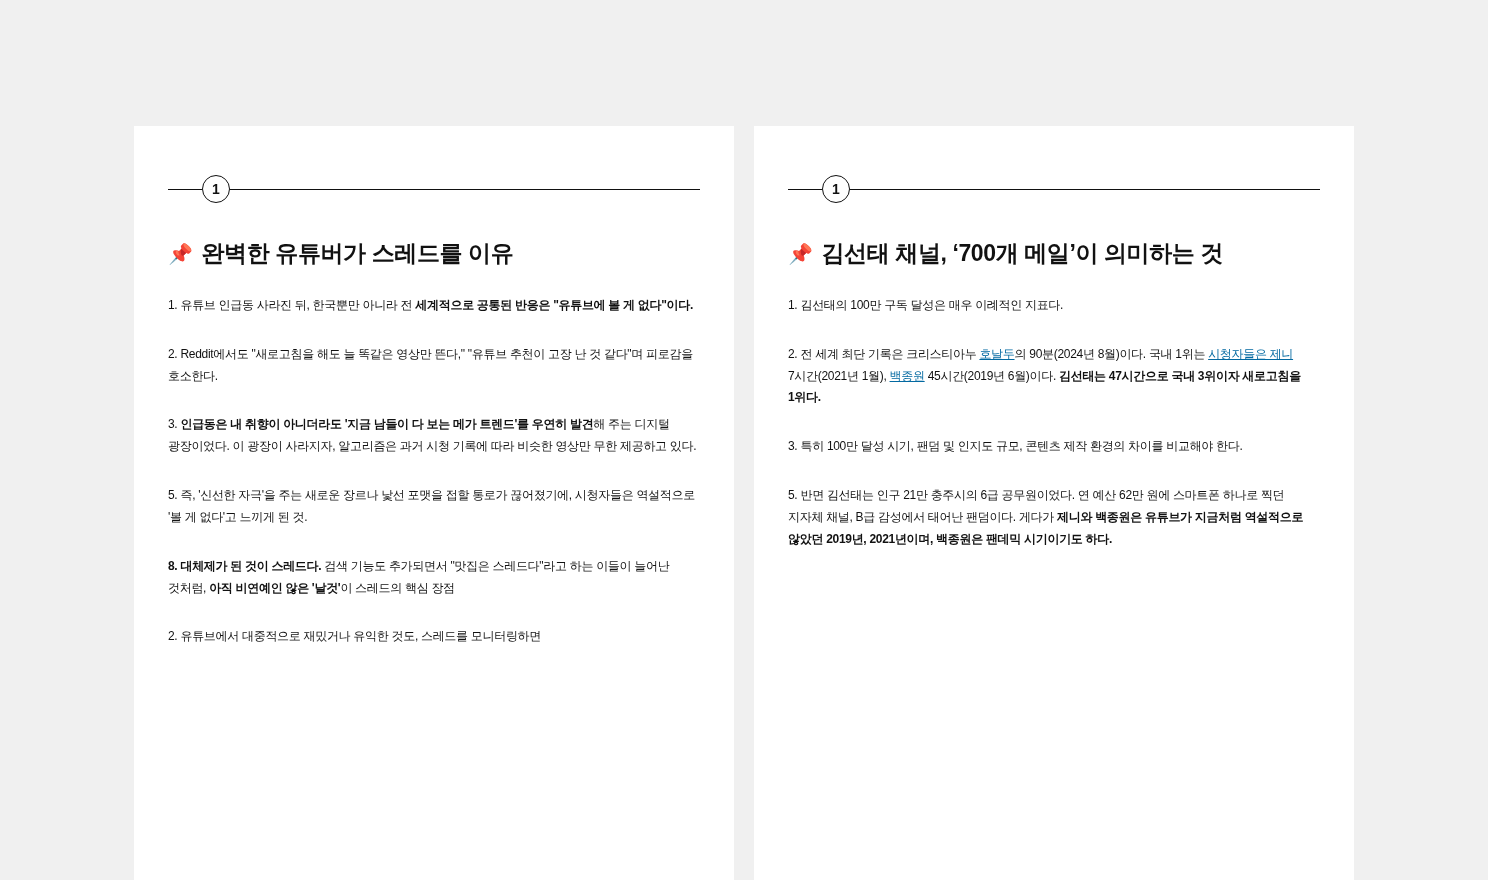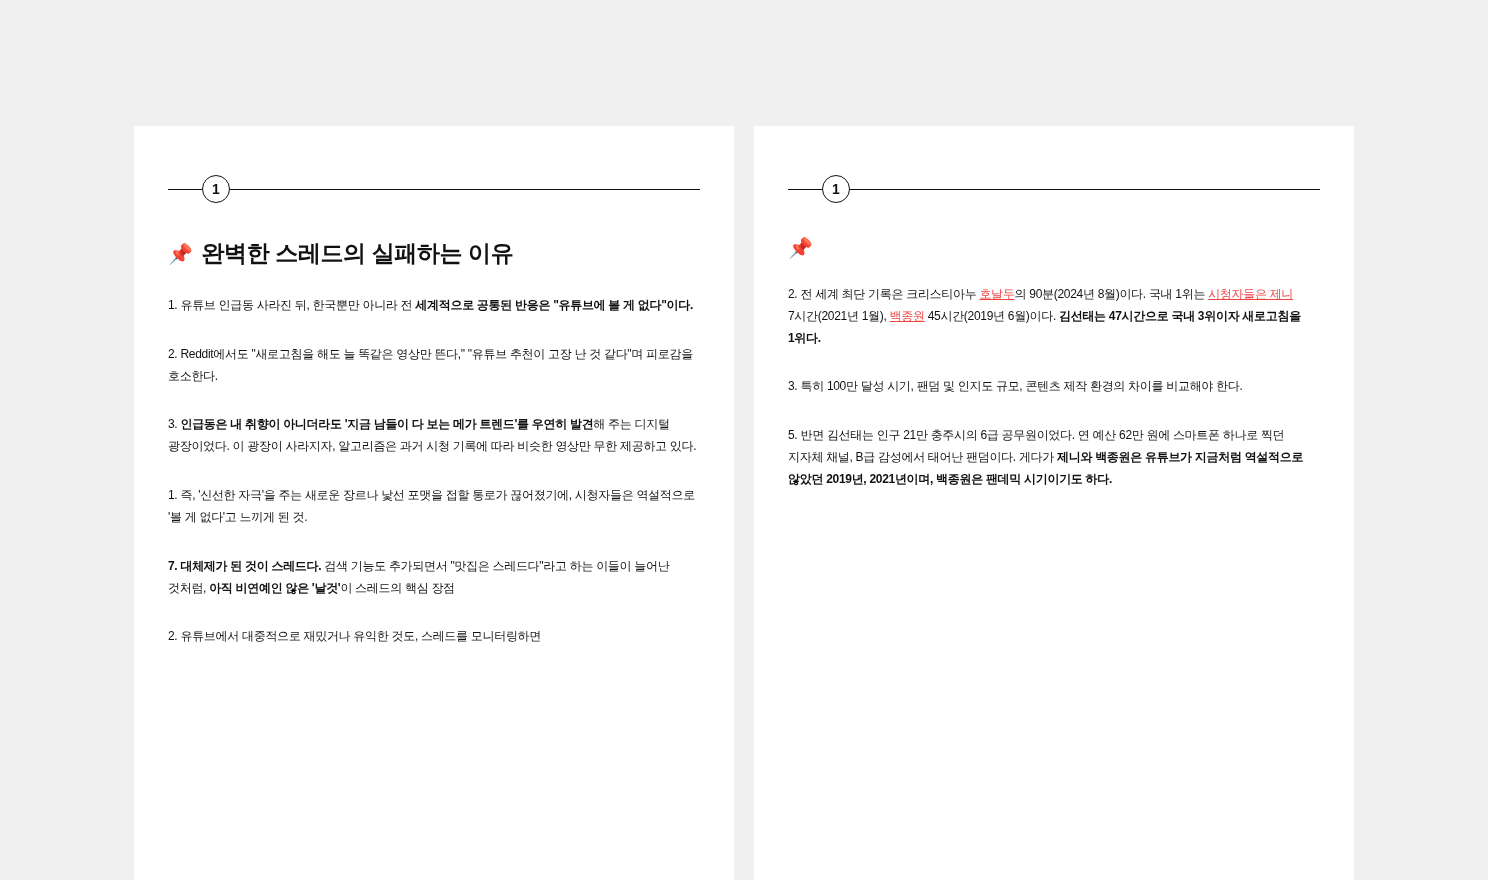--- a/index.html
+++ b/index.html
@@ -90,62 +90,64 @@
     line-height: 1.82;
     color: #111;
     letter-spacing: -0.3px;
     margin-bottom: 27px;
     word-break: keep-all;
   }
   .para b {
     font-weight: 700;
   }
   .para a {
-    color: #ef4444;
+    color: #0369a1;
     text-decoration: underline;
   }
 </style>
 </head>
 <body>
 
 <div class="page">
 
   <div class="card card-left">
     <div class="card-inner">
       <div class="badge-row">
         <div class="badge-line-short"></div>
         <div class="badge-circle">1</div>
         <div class="badge-line-long"></div>
       </div>
       <div class="title">
         <span class="pin-icon">📌</span>
-        <span>완벽한 스레드의 실패하는 이유</span>
+        <span>완벽한 유튜버가 스레드를 이유</span>
       </div>
       <div class="body" id="body-left">
           <div class="para"><span>1. 유튜브 인급동 사라진 뒤, 한국뿐만 아니라 전 </span><b>세계적으로 공통된 반응은 "유튜브에 볼 게 없다"이다.</b></div>
           <div class="para"><span>2. Reddit에서도 "새로고침을 해도 늘 똑같은 영상만 뜬다," "유튜브 추천이 고장 난 것 같다"며 피로감을 호소한다.</span></div>
           <div class="para"><span>3. </span><b>인급동은 내 취향이 아니더라도 '지금 남들이 다 보는 메가 트렌드'를 우연히 발견</b><span>해 주는 디지털 광장이었다. 이 광장이 사라지자, 알고리즘은 과거 시청 기록에 따라 비슷한 영상만 무한 제공하고 있다.</span></div>
-          <div class="para"><span>1. 즉, '신선한 자극'을 주는 새로운 장르나 낯선 포맷을 접할 통로가 끊어졌기에, 시청자들은 역설적으로 '볼 게 없다'고 느끼게 된 것.</span></div>
-          <div class="para"><b>7. 대체제가 된 것이 스레드다. </b><span>검색 기능도 추가되면서 "맛집은 스레드다"라고 하는 이들이 늘어난 것처럼, </span><b>아직 비연예인 않은 '날것'</b><span>이 스레드의 핵심 장점</span></div>
+          <div class="para"><span>5. 즉, '신선한 자극'을 주는 새로운 장르나 낯선 포맷을 접할 통로가 끊어졌기에, 시청자들은 역설적으로 '볼 게 없다'고 느끼게 된 것.</span></div>
+          <div class="para"><b>8. 대체제가 된 것이 스레드다. </b><span>검색 기능도 추가되면서 "맛집은 스레드다"라고 하는 이들이 늘어난 것처럼, </span><b>아직 비연예인 않은 '날것'</b><span>이 스레드의 핵심 장점</span></div>
           <div class="para"><span>2. 유튜브에서 대중적으로 재밌거나 유익한 것도, 스레드를 모니터링하면</span></div>
         </div>
     </div>
   </div>
 
   <div class="card card-right">
     <div class="card-inner">
       <div class="badge-row">
         <div class="badge-line-short"></div>
         <div class="badge-circle">1</div>
         <div class="badge-line-long"></div>
       </div>
       <div class="title">
         <span class="pin-icon">📌</span>
+        <span>김선태 채널, ‘700개 메일’이 의미하는 것</span>
       </div>
       <div class="body" id="body-right">
+          <div class="para"><span>1. 김선태의 100만 구독 달성은 매우 이례적인 지표다.</span></div>
           <div class="para"><span>2. 전 세계 최단 기록은 크리스티아누 </span><a href="#">호날두</a><span>의 90분(2024년 8월)이다. 국내 1위는 </span><a href="#">시청자들은 제니</a><span> 7시간(2021년 1월), </span><a href="#">백종원</a><span> 45시간(2019년 6월)이다. </span><b>김선태는 47시간으로 국내 3위이자 새로고침을 1위다.</b></div>
           <div class="para"><span>3. 특히 100만 달성 시기, 팬덤 및 인지도 규모, 콘텐츠 제작 환경의 차이를 비교해야 한다.</span></div>
           <div class="para"><span>5. 반면 김선태는 인구 21만 충주시의 6급 공무원이었다. 연 예산 62만 원에 스마트폰 하나로 찍던 지자체 채널, B급 감성에서 태어난 팬덤이다. 게다가 </span><b>제니와 백종원은 유튜브가 지금처럼 역설적으로 않았던 2019년, 2021년이며, 백종원은 팬데믹 시기이기도 하다.</b></div>
         </div>
     </div>
   </div>
 
 </div>
 
 </body></html>

